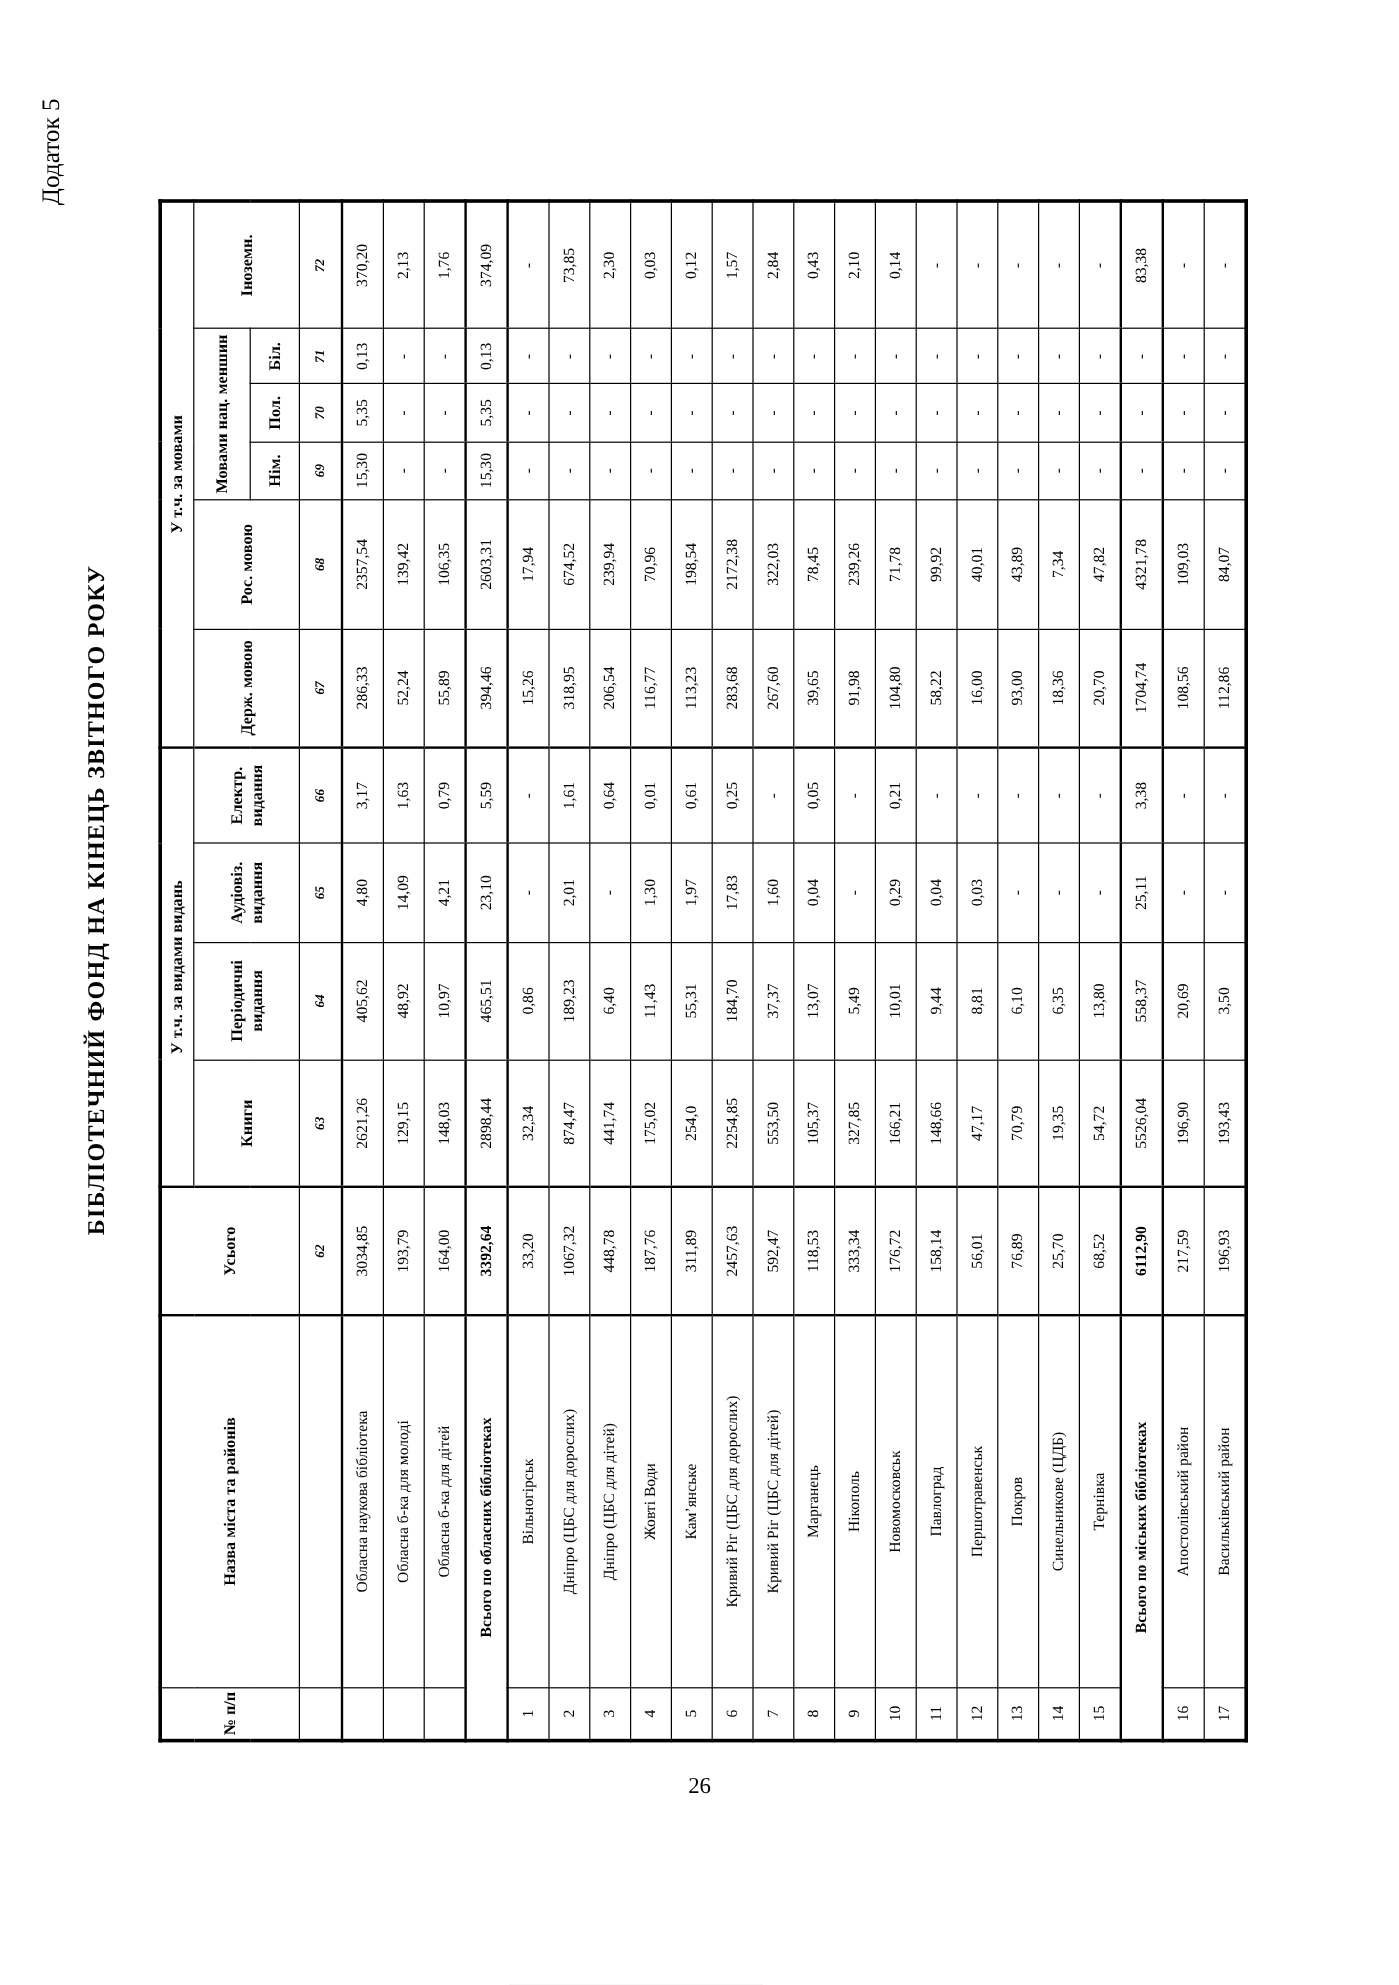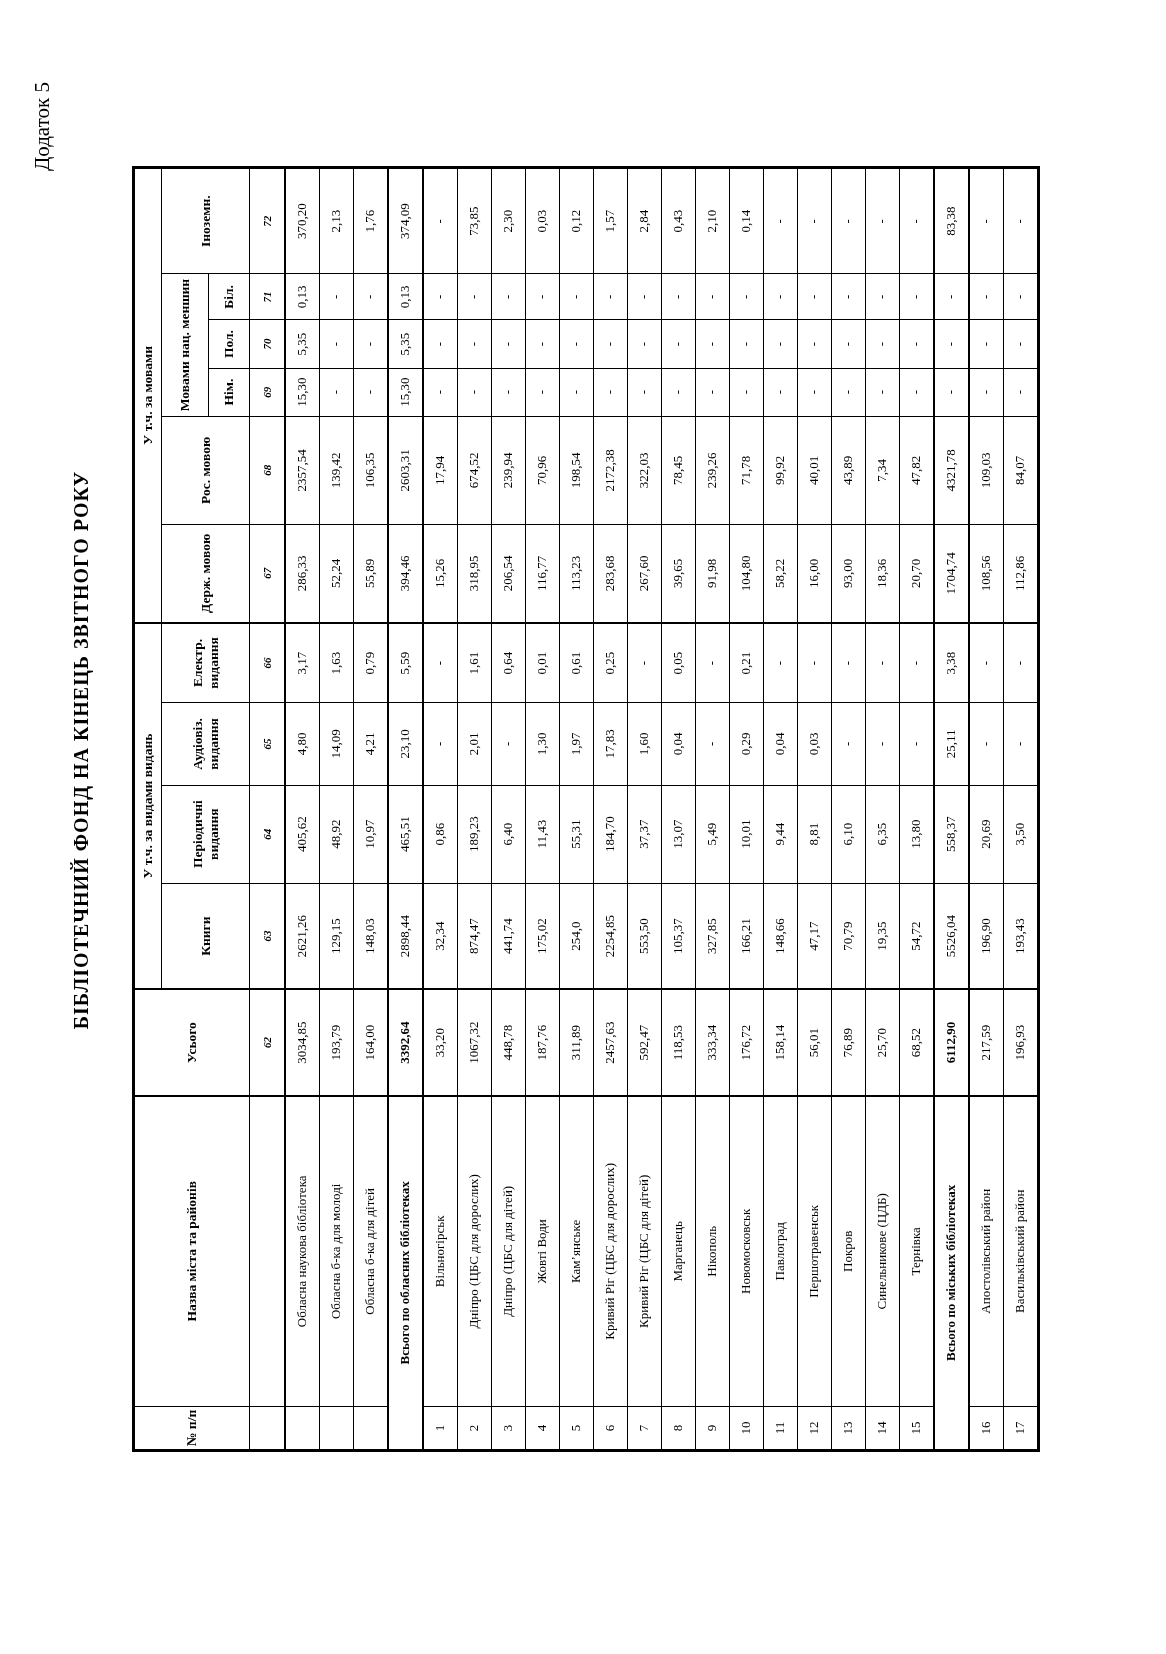--- a/index.html
+++ b/index.html
@@ -440,14 +440,15 @@
               <td>-</td>
               <td>-</td>
               <td>-</td>
             </tr>
           </tbody>
       </table>
     </div>
 
   </div>
 
+  <div class="footer-pagenum">26</div>
 
 </div>
 
 </body></html>

